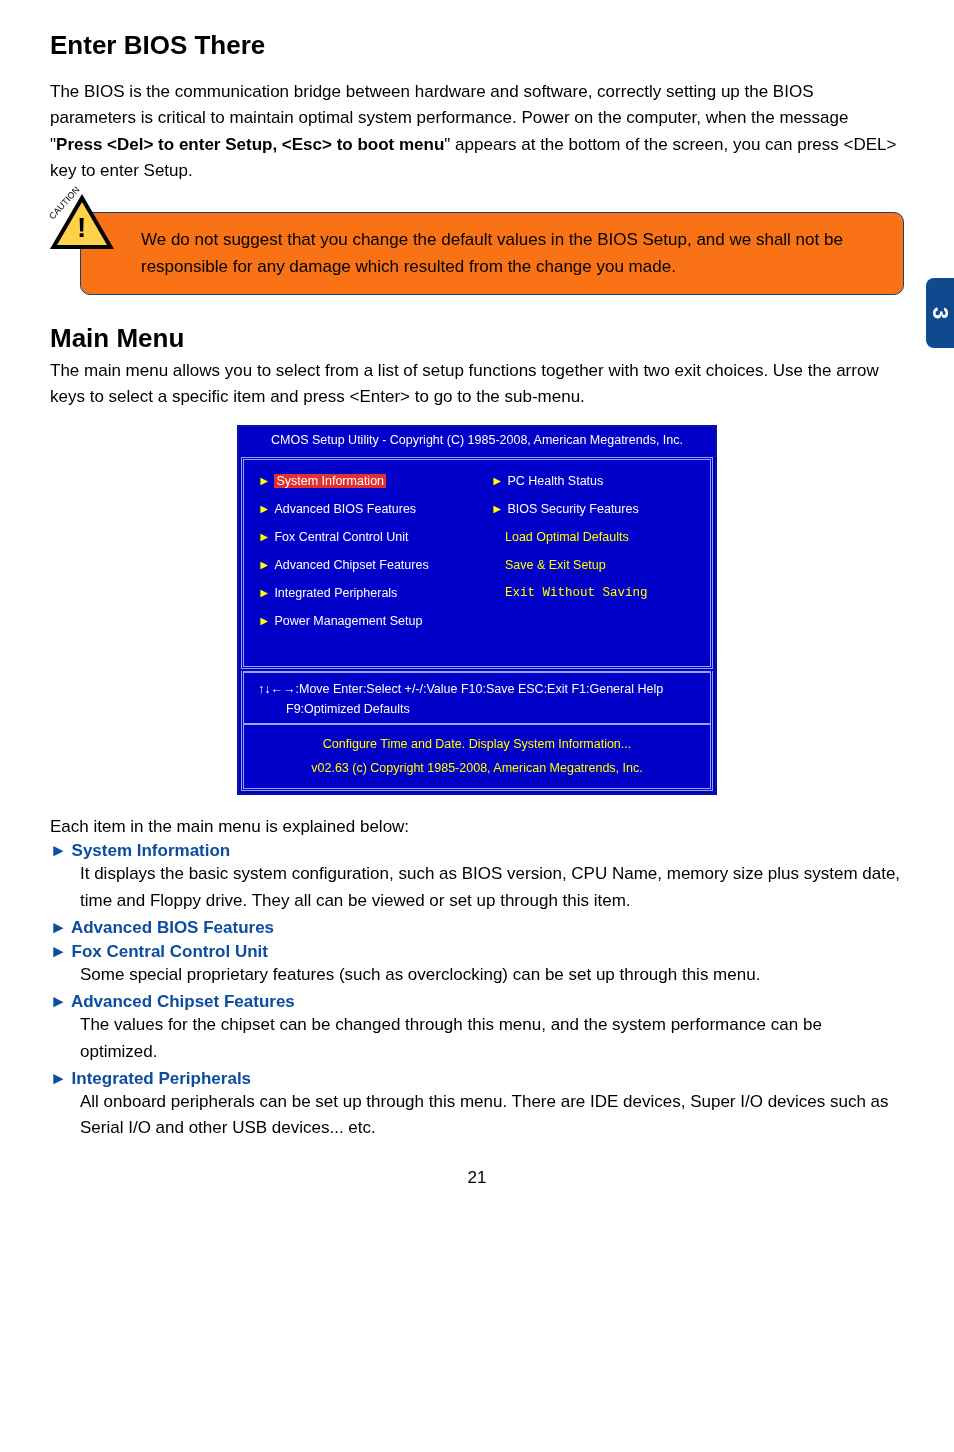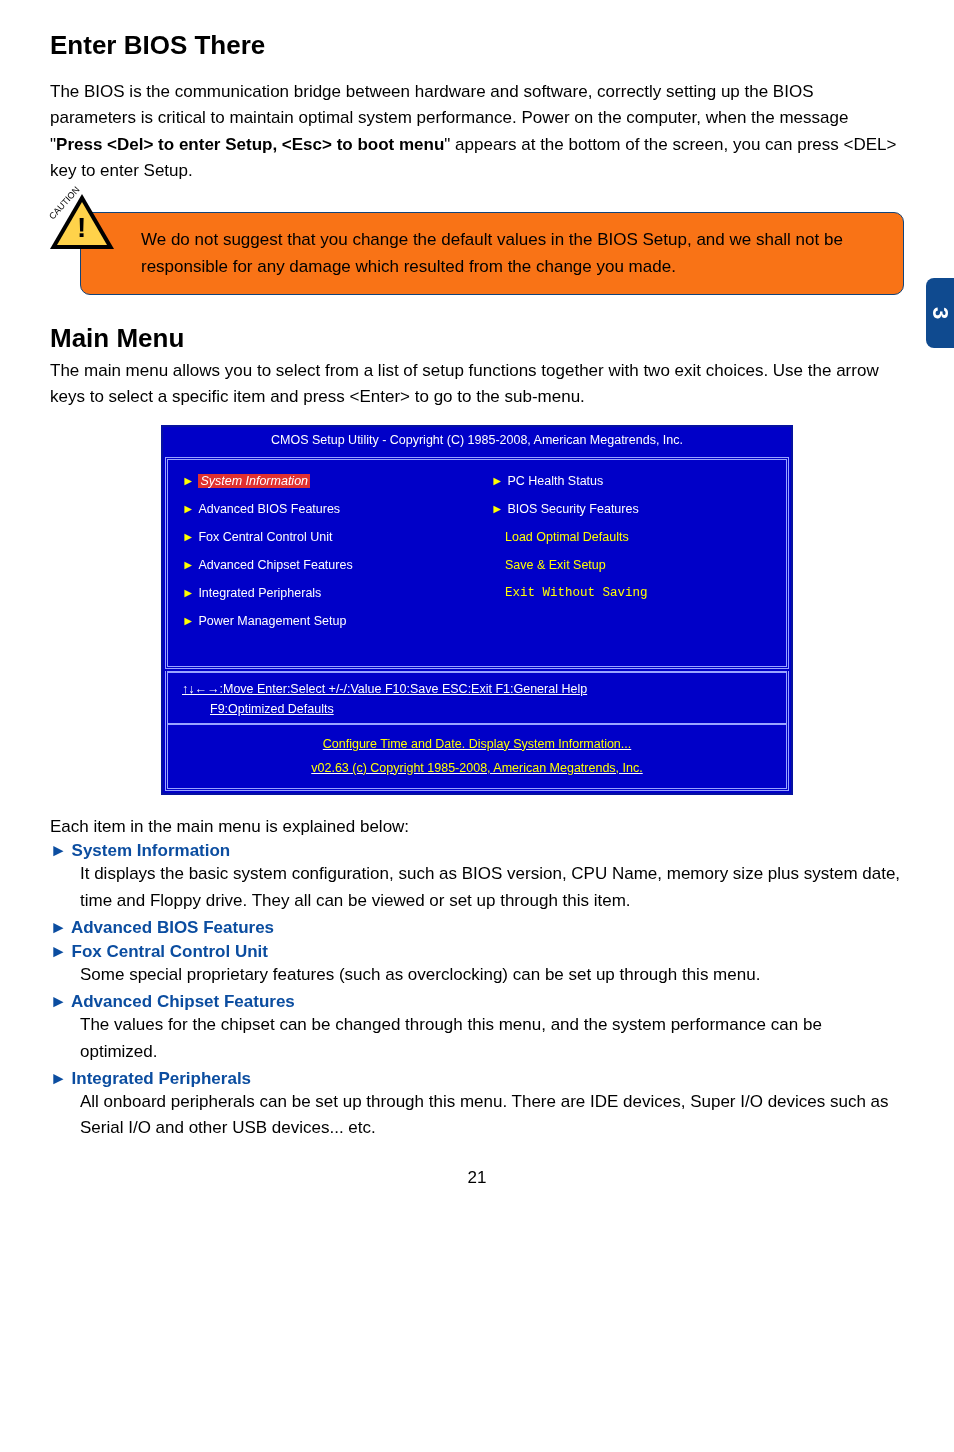--- a/index.html
+++ b/index.html
@@ -75,21 +75,21 @@
     display: flex;
     align-items: center;
     justify-content: center;
     font-size: 22px;
     font-weight: bold;
   }
   .side-tab span { transform: rotate(90deg); display: inline-block; }
 
   
   .bios {
-    width: 632px;
+    width: 480px;
     margin: 14px auto 22px auto;
     border: 2px solid #0612a0;
     background: #0000c8;
     color: #fff;
     font-family: Arial, sans-serif;
     font-size: 12.5px;
   }
   .bios-title {
     background: #0000c8;
     color: #fff;
@@ -103,42 +103,41 @@
     margin: 2px;
   }
   .bios-col {
     flex: 1;
     padding: 14px 10px 24px 14px;
   }
   .bios-col.left { border-right: 0px; }
   .bios-item { margin-bottom: 14px; color: #fff; }
   .bios-item .arrow { color: #ff0; margin-right: 4px; }
   .bios-item.yellow { color: #ff0; }
-  .bios-item.highlight { background: #e03030; color: #fff; display: inline-block; padding: 0 2px; font-style: italic;}
+  .bios-item.highlight { background: #e03030; color: #fff; display: inline-block; padding: 0 2px;}
   .highlight-row { margin-bottom: 14px; }
   .highlight-row .bios-item.highlight { margin-bottom: 0; }
   .highlight-arrow { color:#ff0; margin-right:4px; }
 
   .bios-help {
     border-top: 2px solid #9aa4ff;
     padding: 6px 14px 4px 14px;
     line-height: 1.6;
   }
   .bios-desc {
     border-top: 2px solid #9aa4ff;
     text-align: center;
     color: #ff0;
     padding: 8px 10px;
     line-height: 1.9;
   }
   .bios-footer-outer {
     border: 3px double #9aa4ff;
     border-top: none;
     margin: 0 2px 2px 2px;
-    text-decoration: underline;
   }
 
   
   .desc-intro { font-size: 17px; margin-bottom: 2px; }
   .desc-head {
     color: #0b4da0;
     font-weight: bold;
     font-size: 17px;
     margin-top: 4px;
   }

